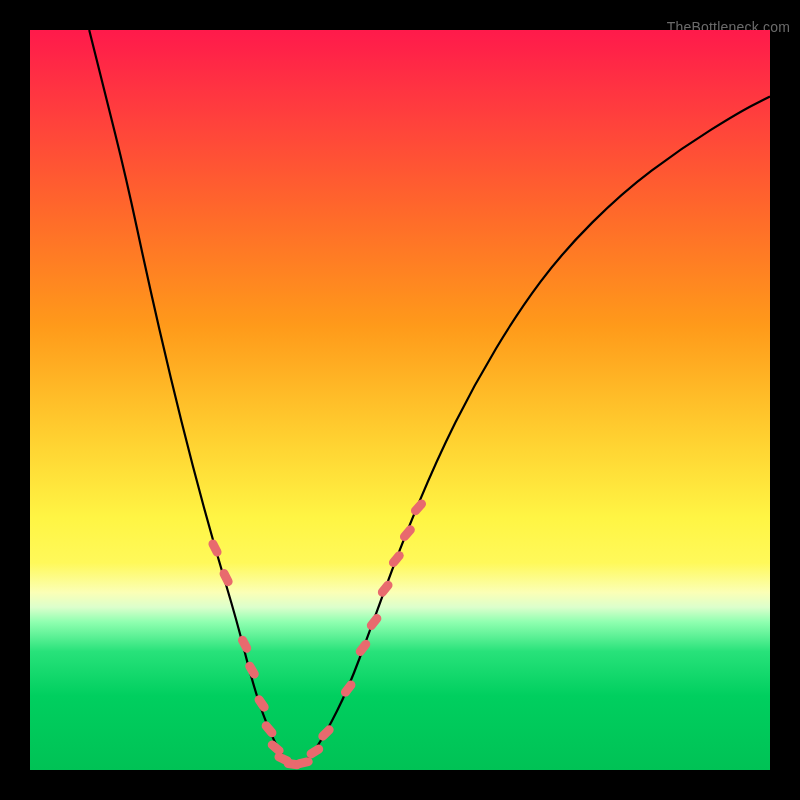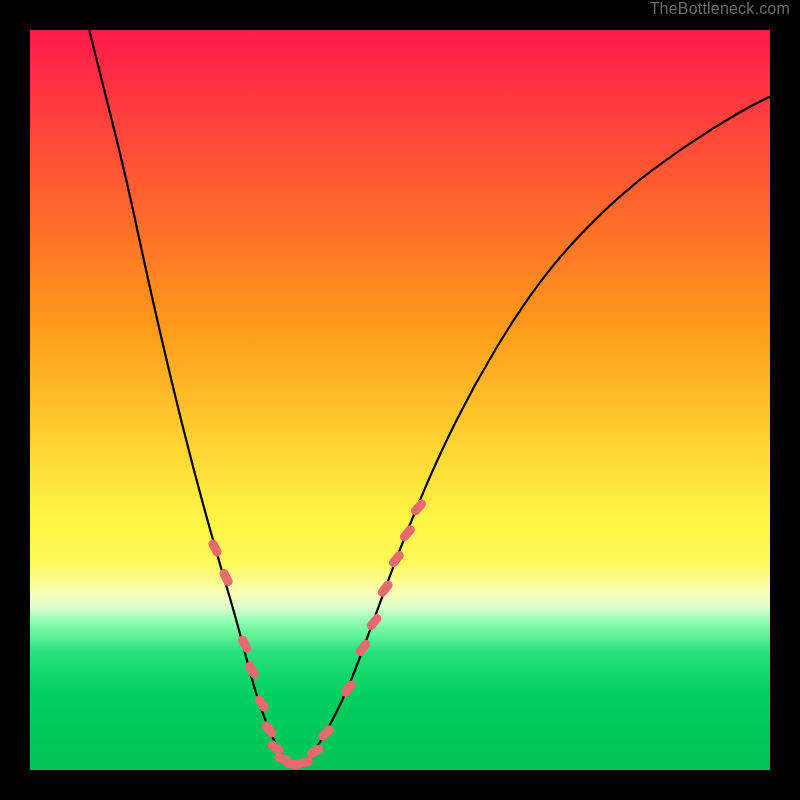--- a/index.html
+++ b/index.html
@@ -42,24 +42,24 @@
       #fbffb6 76%,
       #dcffcc 78%,
       #8fffb0 80%,
       #28e27a 84%,
       #00cf5f 90%,
       #00c255 100%
     );
   }
   .watermark {
     position: absolute;
-    top: 0;
+    top: 19px;
     right: 10px;
     color: #6b6b6b;
-    font-size: 16px;
+    font-size: 14px;
     font-weight: 500;
     letter-spacing: 0.2px;
     user-select: none;
     text-align: center;
   }
   svg.curve {
     position: absolute;
     inset: 0;
     width: 740px;
     height: 740px;

